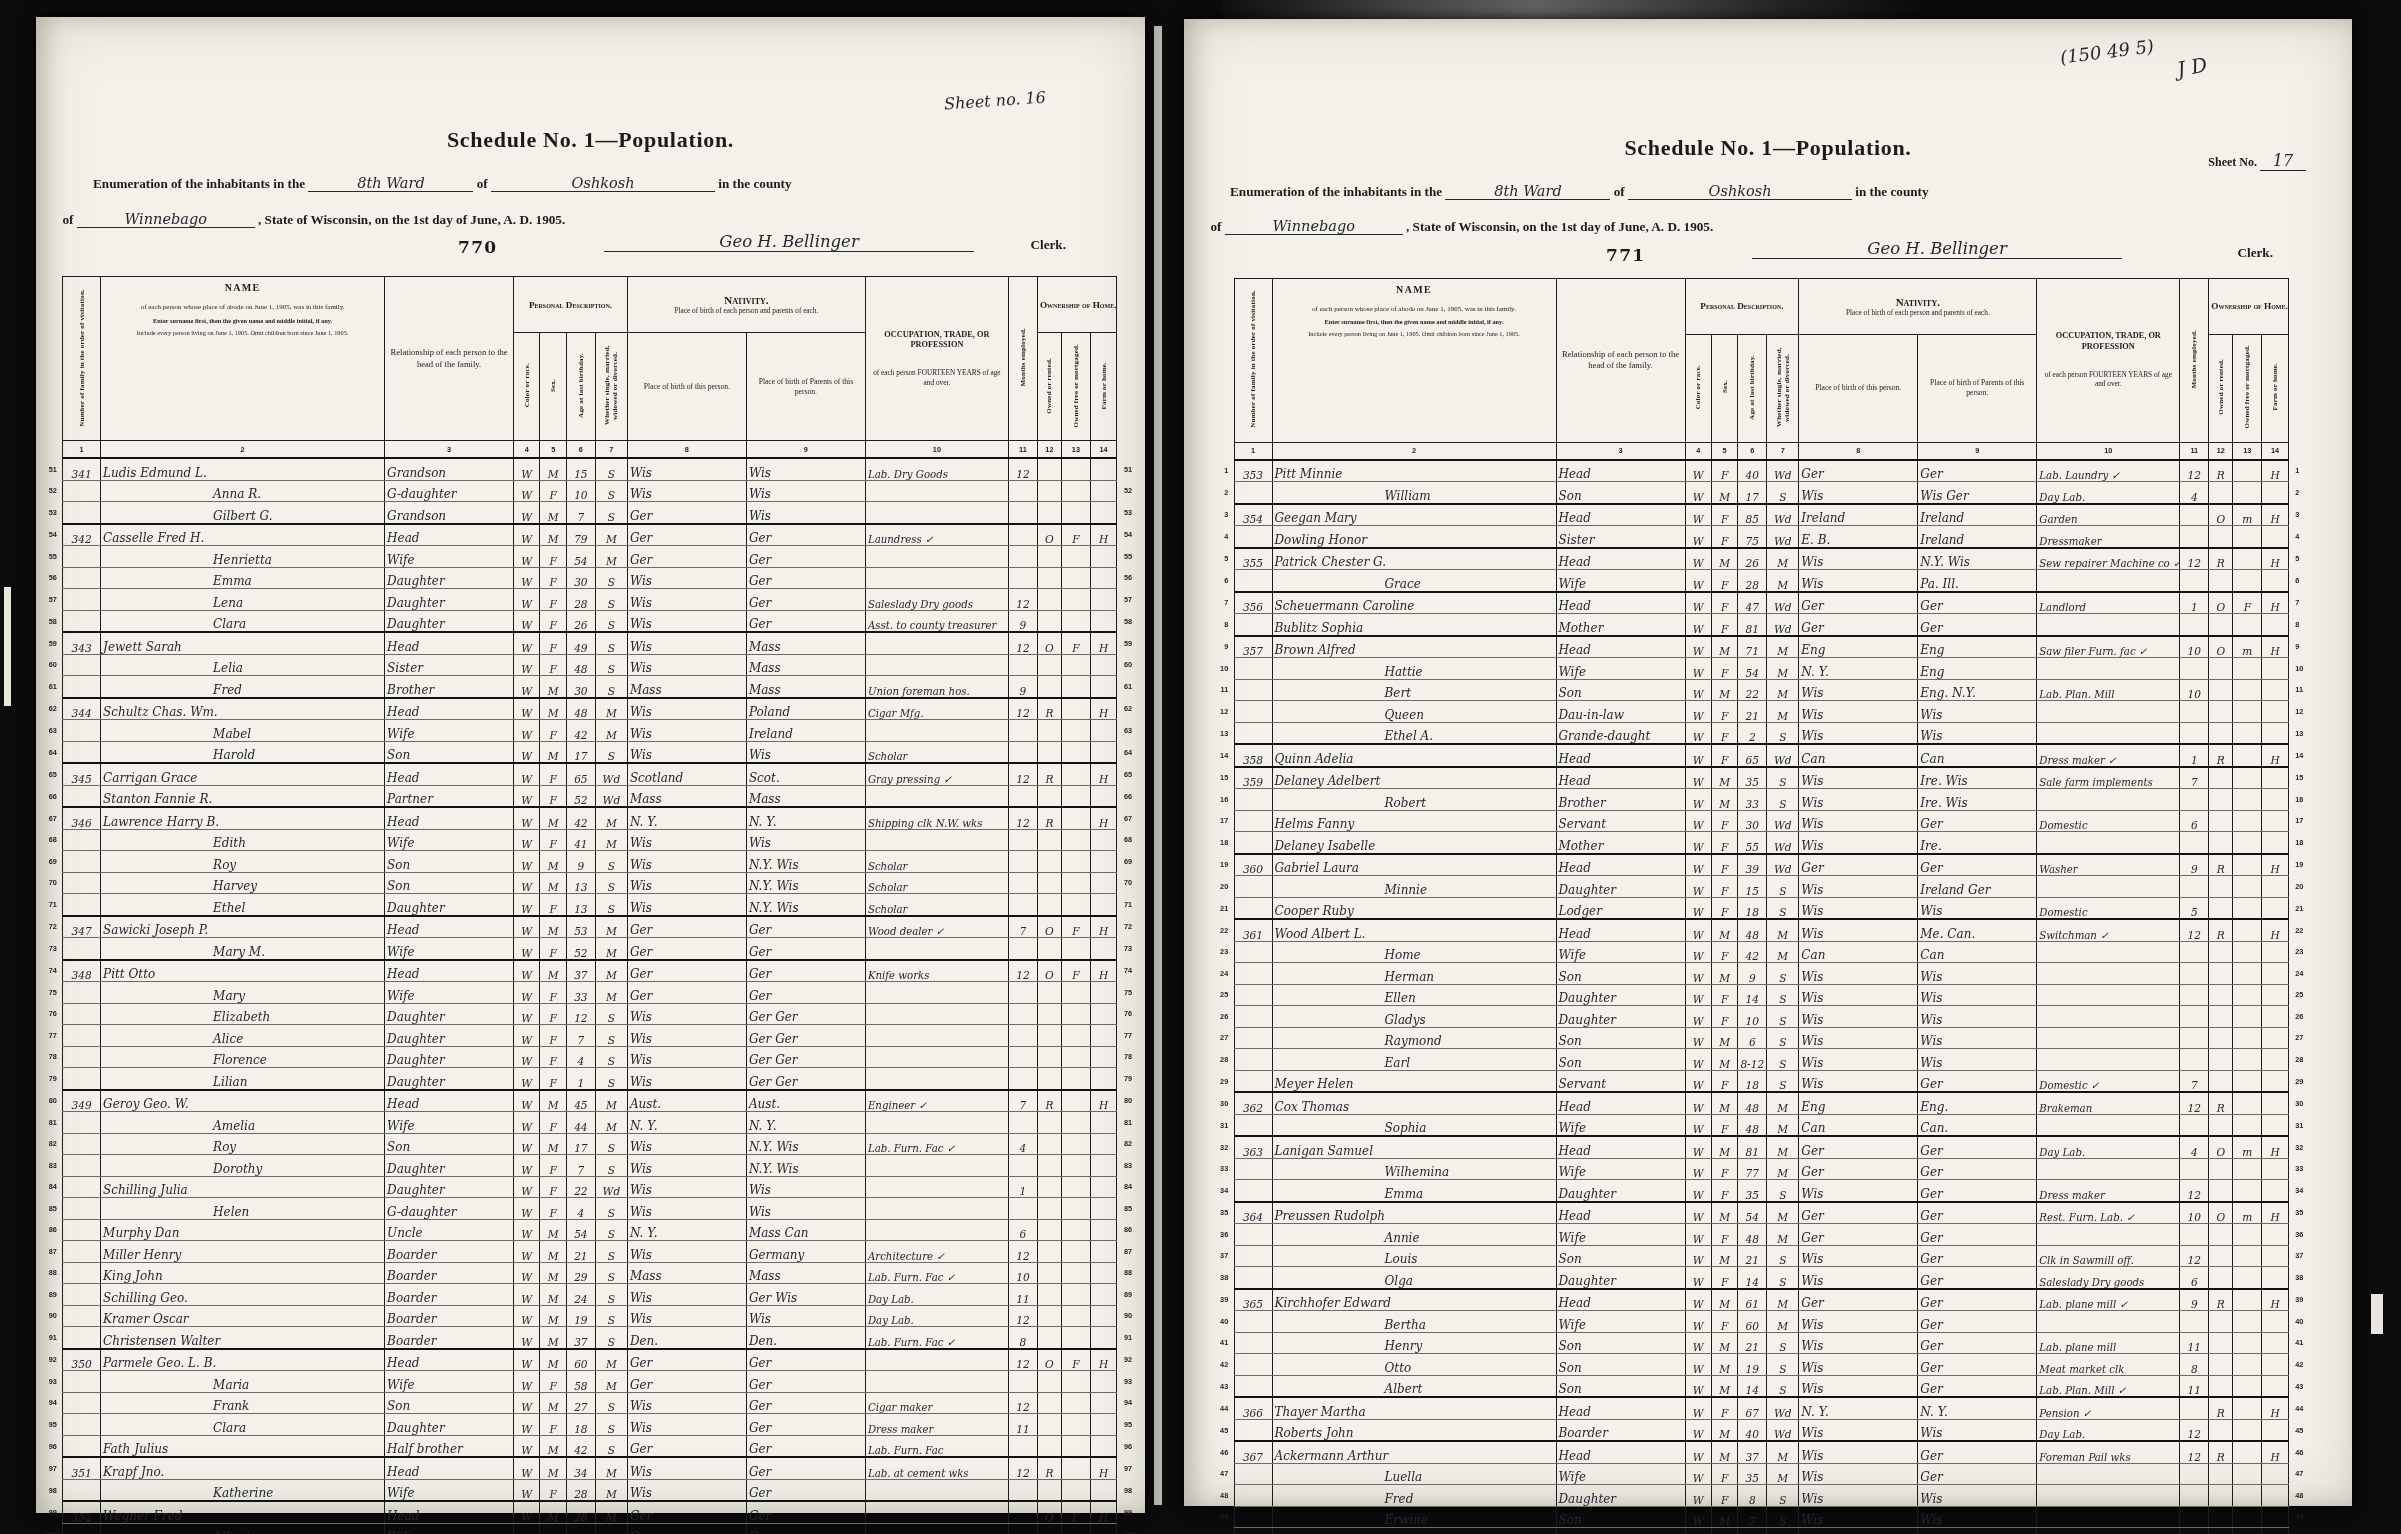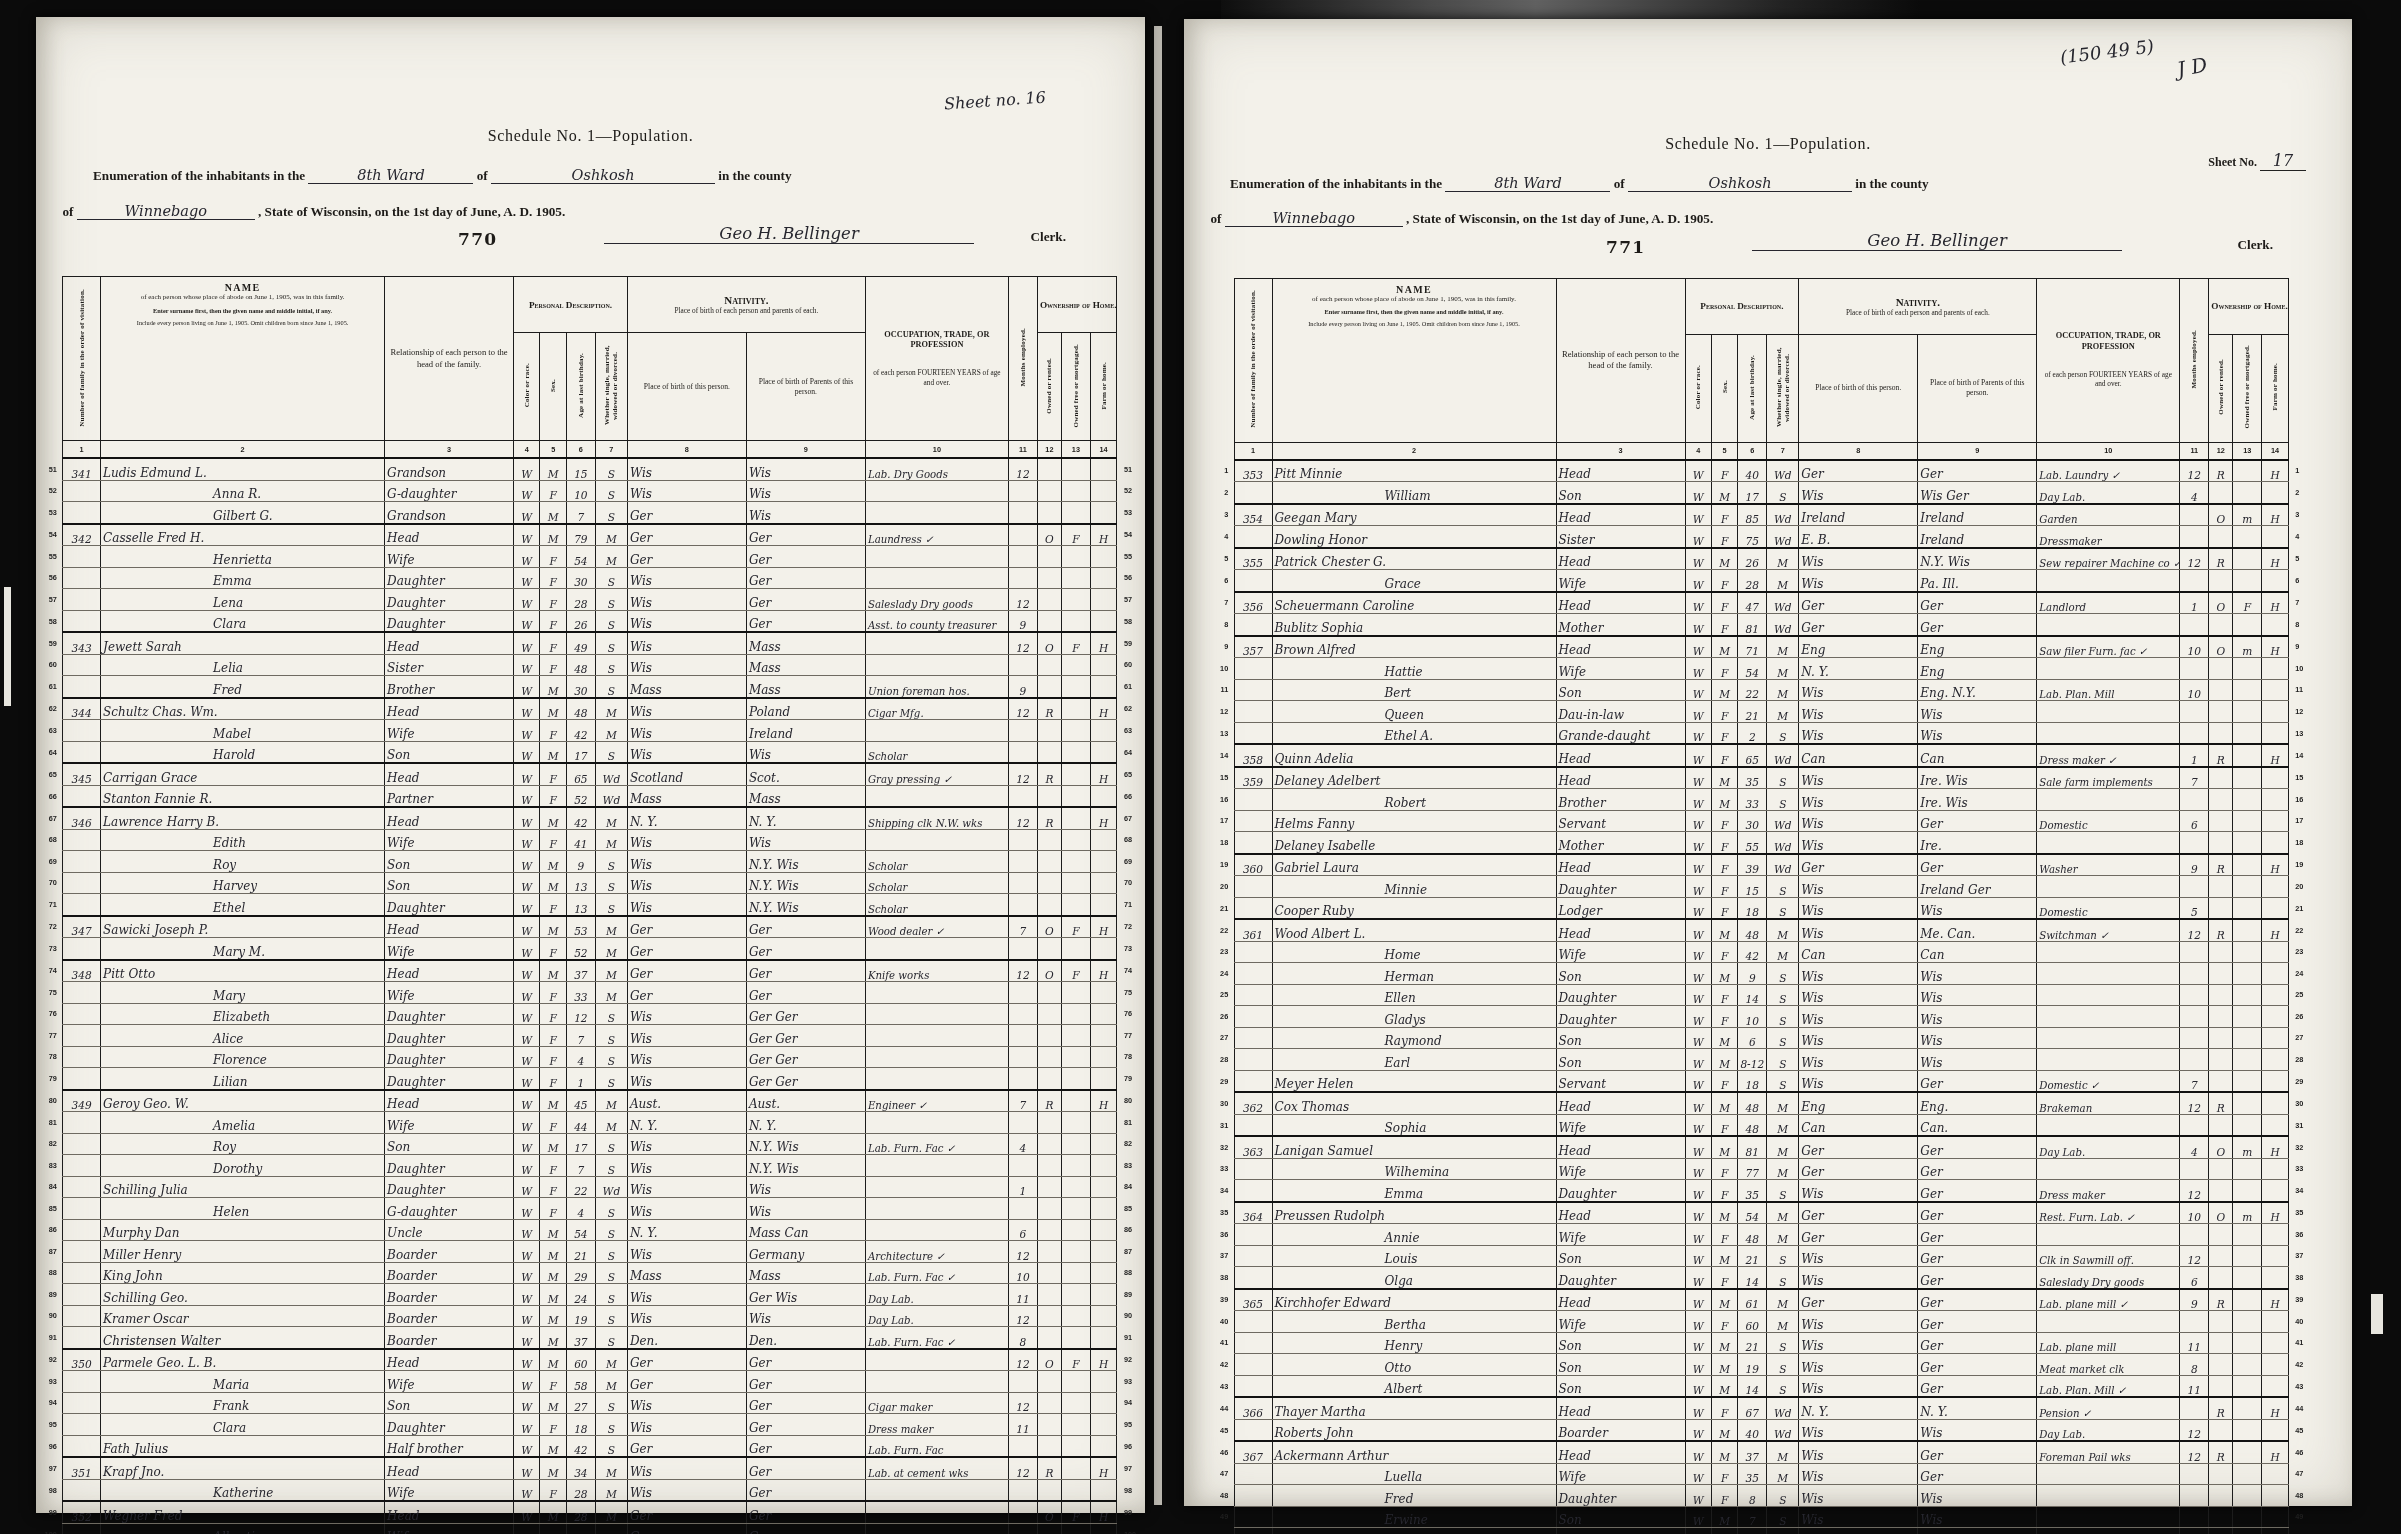--- a/index.html
+++ b/index.html
@@ -17,21 +17,21 @@
 
   .page{
     position:absolute;background:#f3f1ea;color:#1d1b18;
     box-shadow:inset 0 0 59px rgba(120,110,90,.25), inset 9.2px 0 20px rgba(80,75,60,.25), 0 0 12px rgba(0,0,0,.9);
   }
   #page1{left:36px;top:17px;width:1109px;height:1496px;}
   #page2{left:1184px;top:18.5px;width:1168px;height:1487px;}
 
   .pg-head{position:relative;height:259px;}
   .title{
-    text-align:center;padding-top:110px;font-size:16px;font-weight:normal;letter-spacing:0.7px;
+    text-align:center;padding-top:110px;font-size:22px;font-weight:bold;letter-spacing:0.7px;
   }
   #page2 .title{padding-top:116px;}
   .hw{font-family:"DejaVu Serif",serif;font-style:italic;color:#26262e;}
   .sheet-note{position:absolute;top:74px;right:99px;font-size:16px;transform:rotate(-4deg);}
   .scribble{position:absolute;top:24px;right:198px;font-size:18px;line-height:1.05;transform:rotate(-7deg);text-align:left;}
   .scribble-jd{position:absolute;top:36px;right:145px;font-size:20px;transform:rotate(-10deg);}
   .sheet-line{position:absolute;top:132px;right:46px;font-size:12px;font-weight:bold;}
   .sheet-line .hw{font-size:16px;font-weight:normal;border-bottom:1.3px solid #222;display:inline-block;min-width:46px;text-align:center;}
   .enum1{margin:22.4px 0 0 57px;font-size:13.2px;font-weight:bold;}
   #page2 .enum1{margin-left:46px;}
@@ -55,21 +55,21 @@
   th.num{font-family:"Liberation Sans",sans-serif;font-size:7.3px;font-weight:bold;border-top:1.3px solid #1c1c1c;}
   .vt{
     writing-mode:vertical-rl;transform:rotate(180deg);
     font-size:7px;font-weight:600;line-height:1.15;letter-spacing:0.2px;
     display:inline-block;max-height:99px;white-space:normal;
   }
   th.vhead .vt{max-height:149px;}
   .grp{font-variant:small-caps;font-weight:bold;font-size:9.2px;}
   .namehead{white-space:normal;vertical-align:top;padding-top:5.3px;}
   .namehead .nm{font-weight:bold;font-size:10px;letter-spacing:1.3px;}
-  .namehead .s1{font-size:7px;margin-top:0;line-height:1.25;font-family:Liberation Serif, serif;}
+  .namehead .s1{font-size:7px;margin-top:10px;line-height:1.25;font-family:Liberation Serif, serif;}
   .namehead .s2{font-size:6.3px;font-weight:bold;margin-top:4.6px;line-height:1.2;}
   .namehead .s3{font-size:6.3px;margin-top:4.6px;line-height:1.2;}
   .relhead{white-space:normal;font-size:8.6px;line-height:1.3;}
   .nat{white-space:normal;}
   .nat .t{font-variant:small-caps;font-weight:bold;font-size:11px;}
   .nat .sub{font-size:7.3px;}
   .occhead{white-space:normal;}
   .occhead .t{font-weight:bold;font-size:8.3px;line-height:1.25;}
   .occhead .sub{font-size:7.3px;margin-top:18px;line-height:1.3;}
   .pob{white-space:normal;font-size:7.6px;line-height:1.3;}

